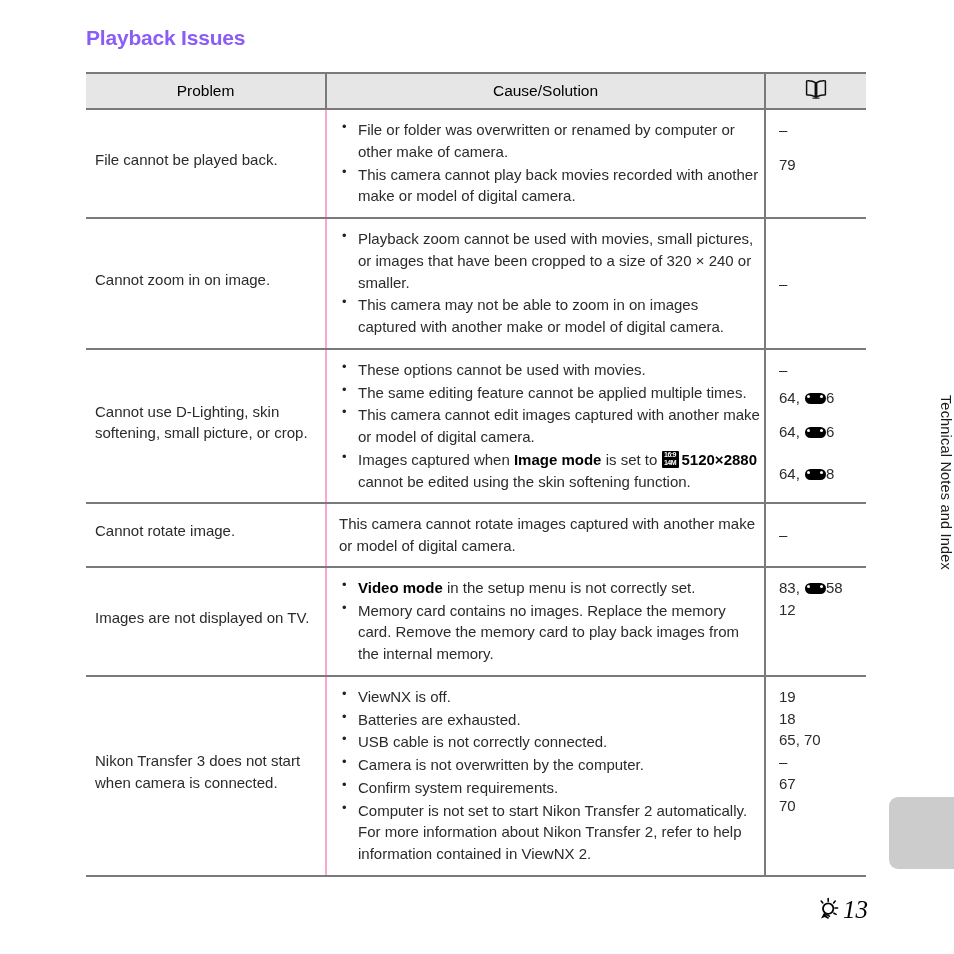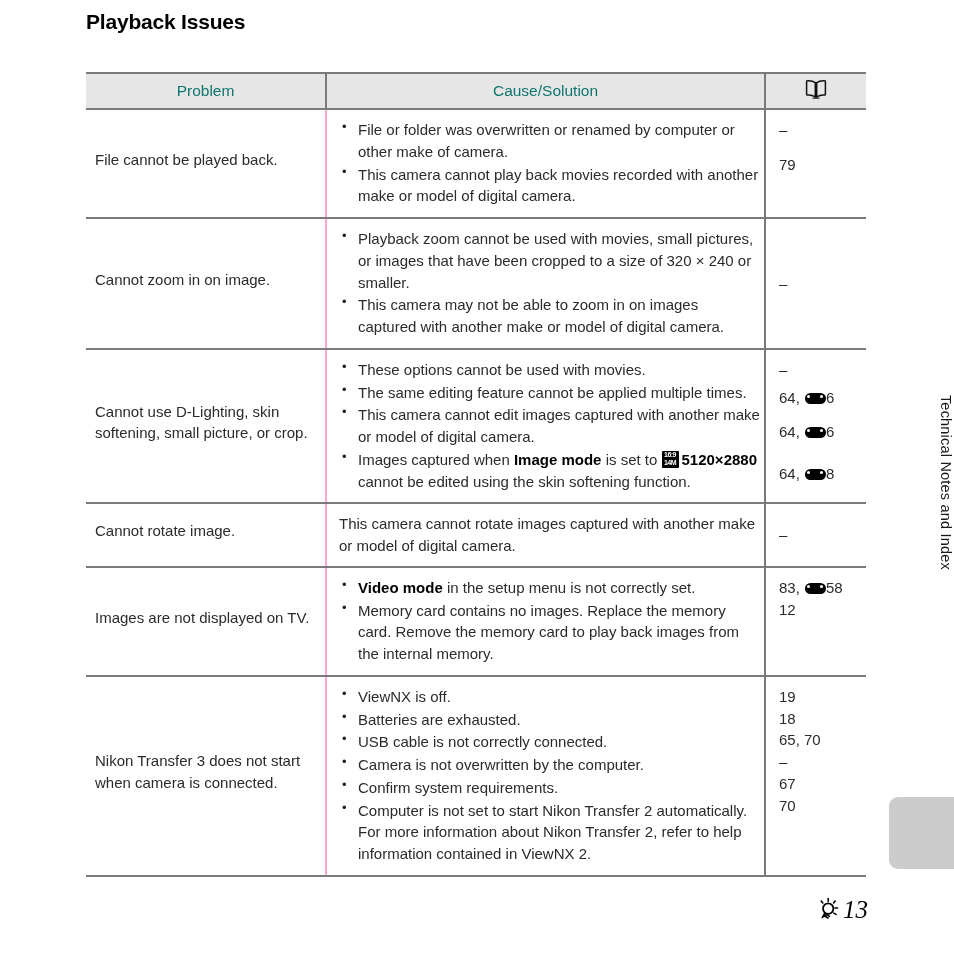--- a/index.html
+++ b/index.html
@@ -18,25 +18,25 @@
 
   .page {
     position: absolute;
     inset: 0;
   }
 
   
   .page-title {
     position: absolute;
     left: 86px;
-    top: 10px;
+    top: 26px;
     font-size: 21px;
     font-weight: bold;
     letter-spacing: -0.2px;
-    color: #000000;
+    color: #8b5cf6;
   }
 
   
   .issues-table {
     position: absolute;
     left: 86px;
     top: 72px;
     width: 780px;
     border-collapse: collapse;
     table-layout: fixed;
@@ -52,21 +52,21 @@
     border-bottom: 2px solid #7a7a7a;
     vertical-align: middle;
     padding: 0;
   }
   .issues-table thead th {
     background: #e6e6e6;
     text-align: center;
     font-weight: normal;
     font-size: 15.5px;
     height: 34px;
-    color: #0f766e;
+    color: #000000;
   }
   .issues-table thead th.th-problem { border-right: 2px solid #7a7a7a; }
   .issues-table thead th.th-cause   { border-right: 2px solid #7a7a7a; }
 
   .issues-table tbody td.cell-problem {
     border-right: 2px solid #f9a8d4;
     padding: 10px 12px 18px 9px;
     line-height: 1.42;
     color: #2b2b2b;
     margin-top: 28px;

